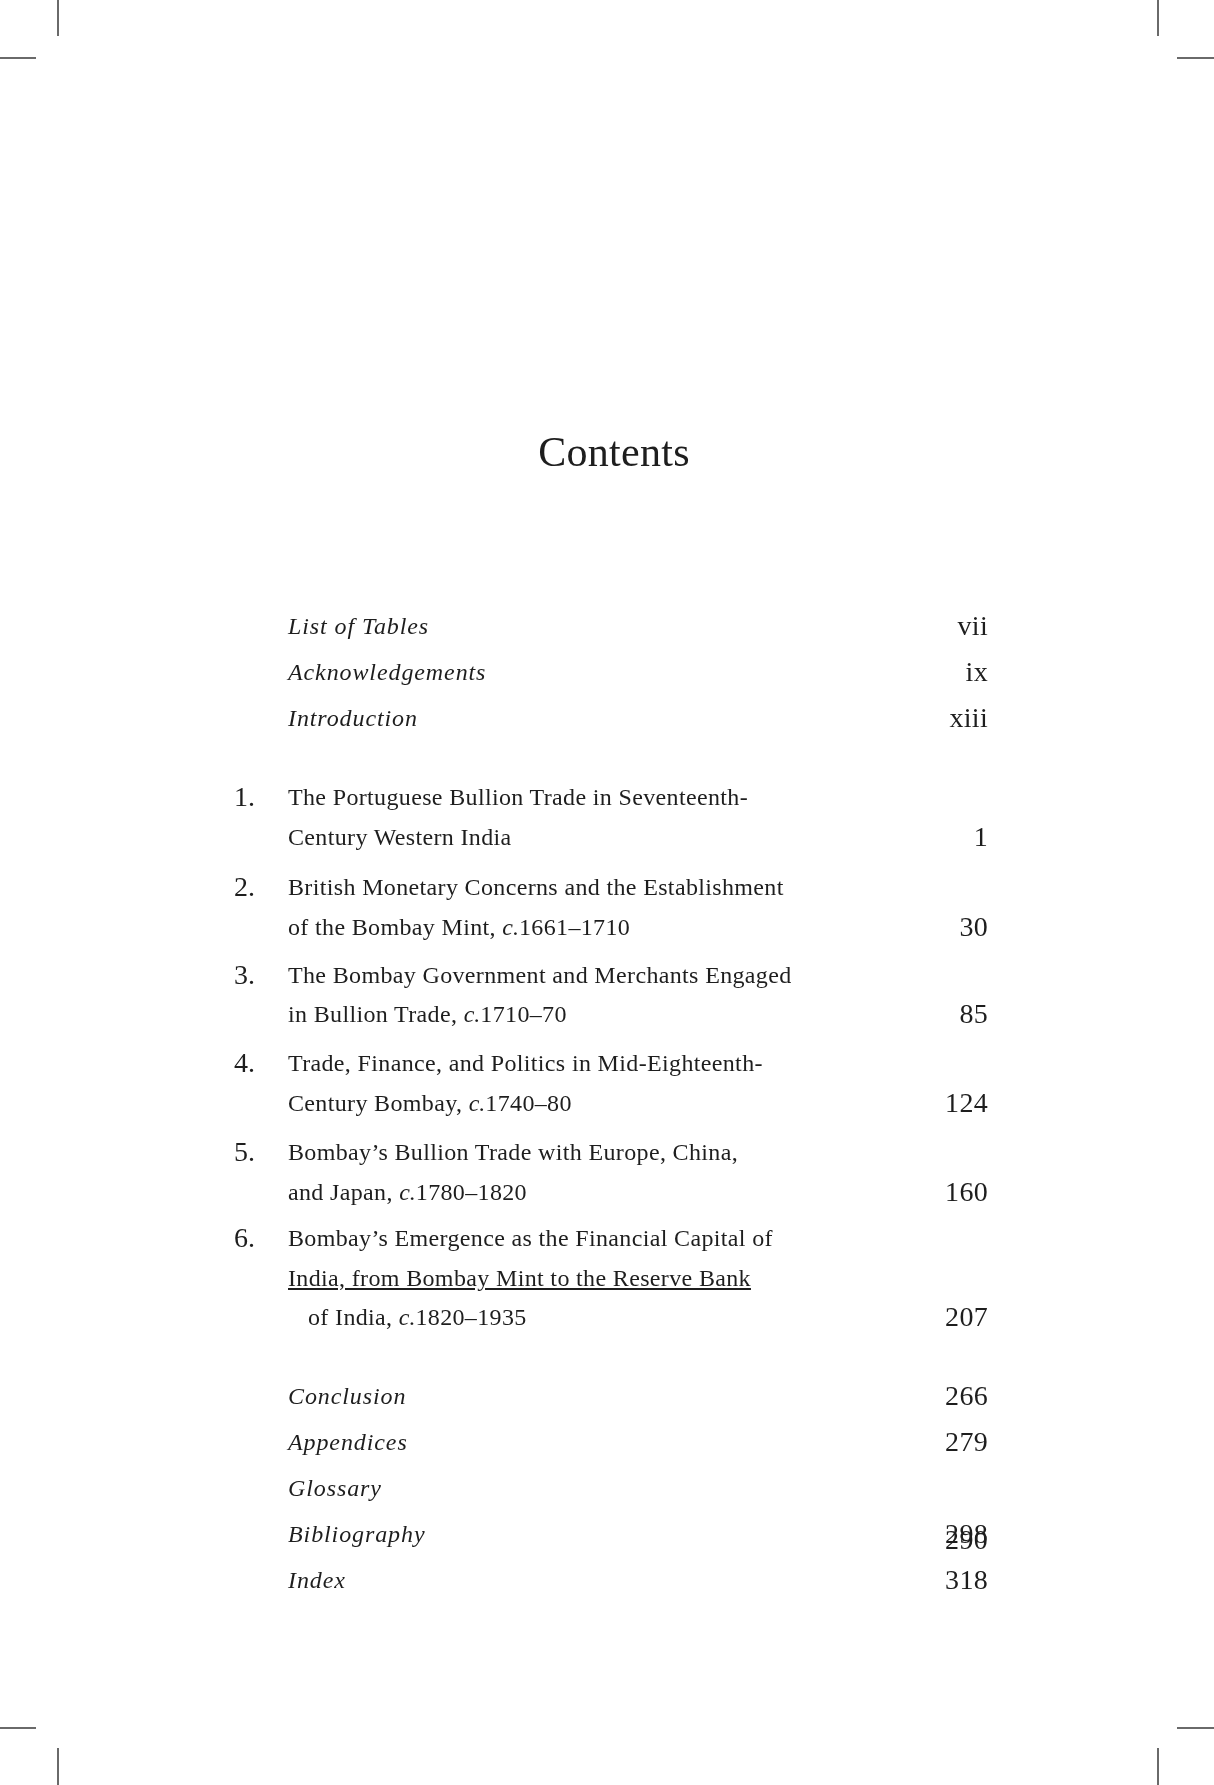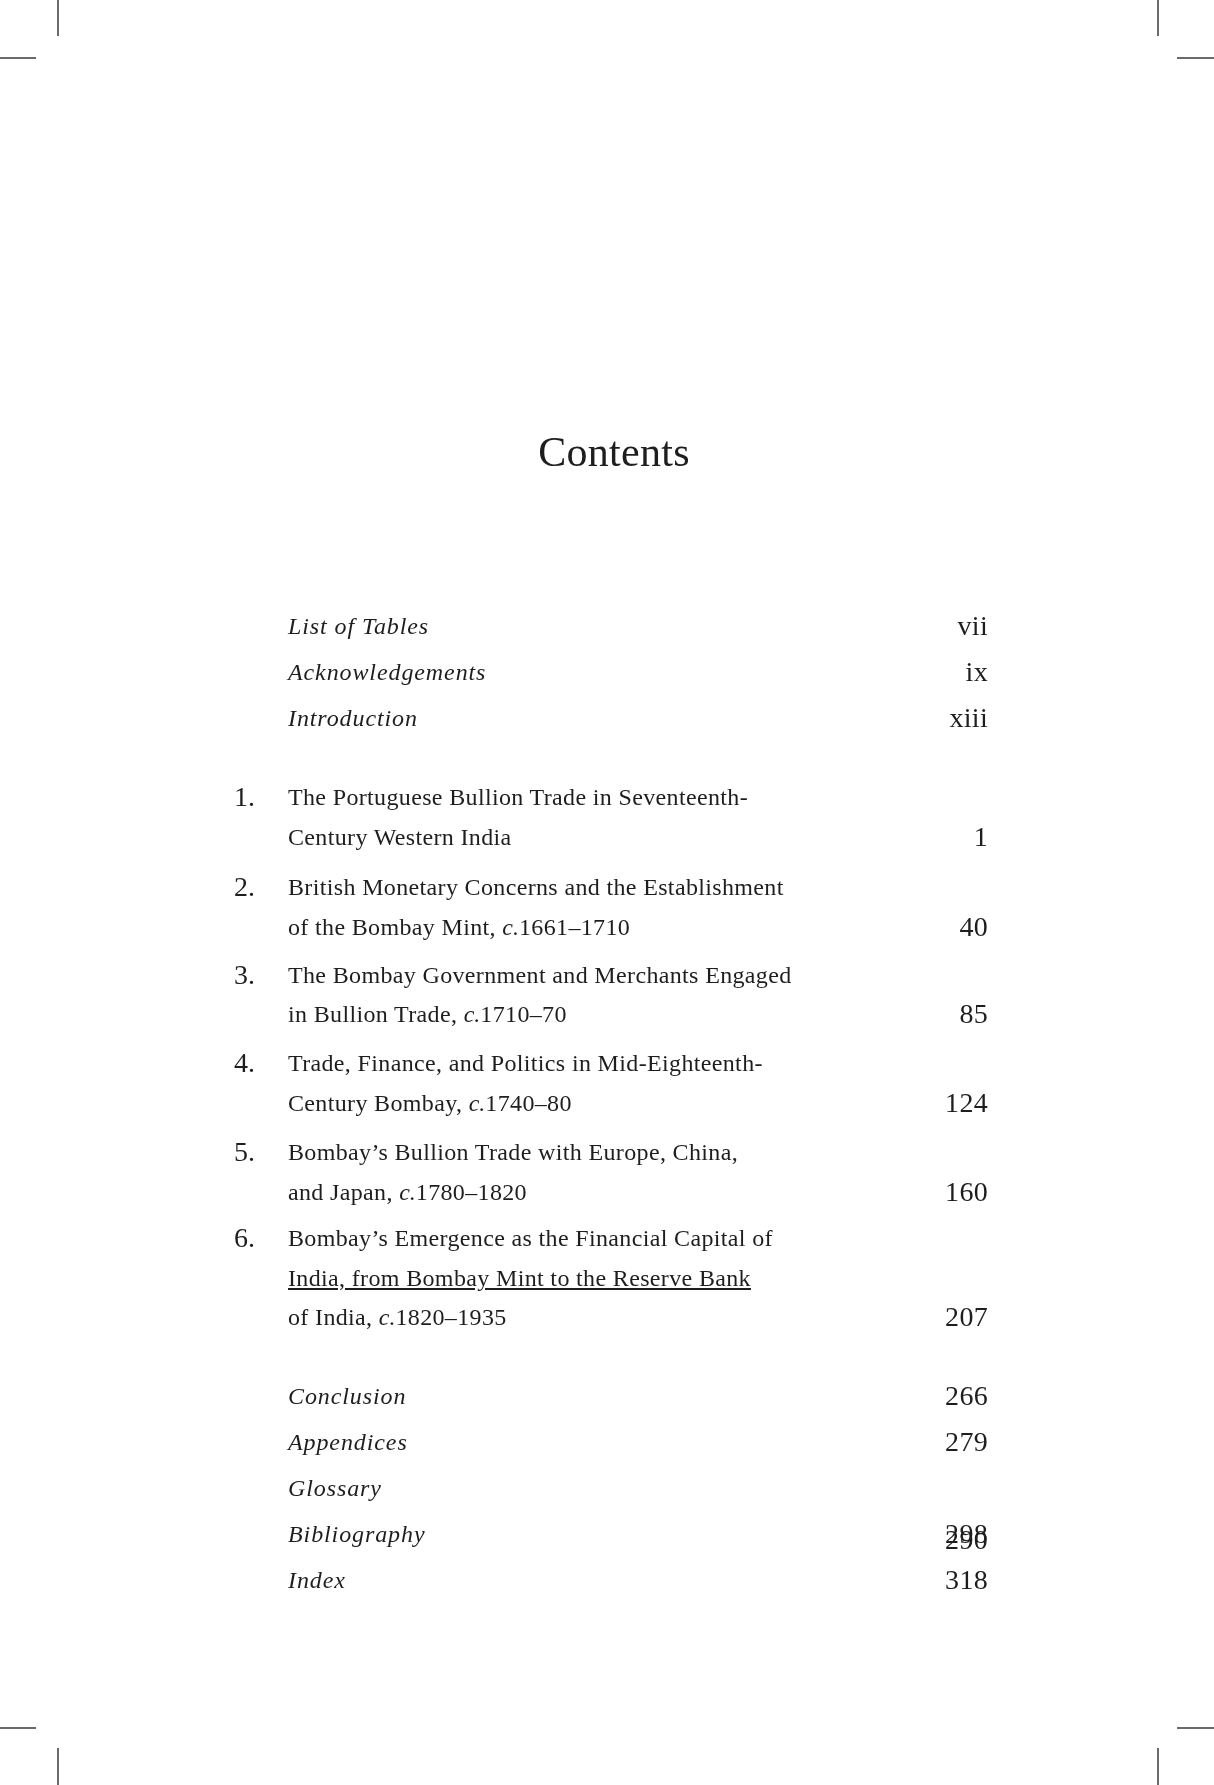--- a/index.html
+++ b/index.html
@@ -51,21 +51,21 @@
     <span class="num" style="top:783px;">1.</span>
     <span class="line" style="top:783px;">The Portuguese Bullion Trade in Seventeenth-</span>
     <span class="line" style="top:823px;">Century Western India</span>
     <span class="pg" style="top:823px;">1</span>
   </div>
 
   <div>
     <span class="num" style="top:873px;">2.</span>
     <span class="line" style="top:873px;">British Monetary Concerns and the Establishment</span>
     <span class="line" style="top:913px;"><span>of the Bombay Mint, </span><span class="ci">c.</span><span>1661–1710</span></span>
-    <span class="pg" style="top:913px;">40</span>
+    <span class="pg" style="top:913px;">30</span>
   </div>
 
   <div>
     <span class="num" style="top:961px;">3.</span>
     <span class="line" style="top:961px;">The Bombay Government and Merchants Engaged</span>
     <span class="line" style="top:1000px;"><span>in Bullion Trade, </span><span class="ci">c.</span><span>1710–70</span></span>
     <span class="pg" style="top:1000px;">85</span>
   </div>
 
   <div>
@@ -79,21 +79,21 @@
     <span class="num" style="top:1138px;">5.</span>
     <span class="line" style="top:1138px;">Bombay’s Bullion Trade with Europe, China,</span>
     <span class="line" style="top:1178px;"><span>and Japan, </span><span class="ci">c.</span><span>1780–1820</span></span>
     <span class="pg" style="top:1178px;">160</span>
   </div>
 
   <div>
     <span class="num" style="top:1224px;">6.</span>
     <span class="line" style="top:1224px;">Bombay’s Emergence as the Financial Capital of</span>
     <span class="line" style="top:1264px;text-decoration:underline;">India, from Bombay Mint to the Reserve Bank</span>
-    <span class="line" style="top:1303px;"><span>of India, </span><span class="ci">c.</span><span>1820–1935</span></span>
+    <span class="line" style="top:1303px;margin-left:20px;"><span>of India, </span><span class="ci">c.</span><span>1820–1935</span></span>
     <span class="pg" style="top:1303px;">207</span>
   </div>
 </div>
 
 <div>
   <div>
     <span class="line it" style="top:1382px;">Conclusion</span>
     <span class="pg" style="top:1382px;">266</span>
   </div>
   <div>

